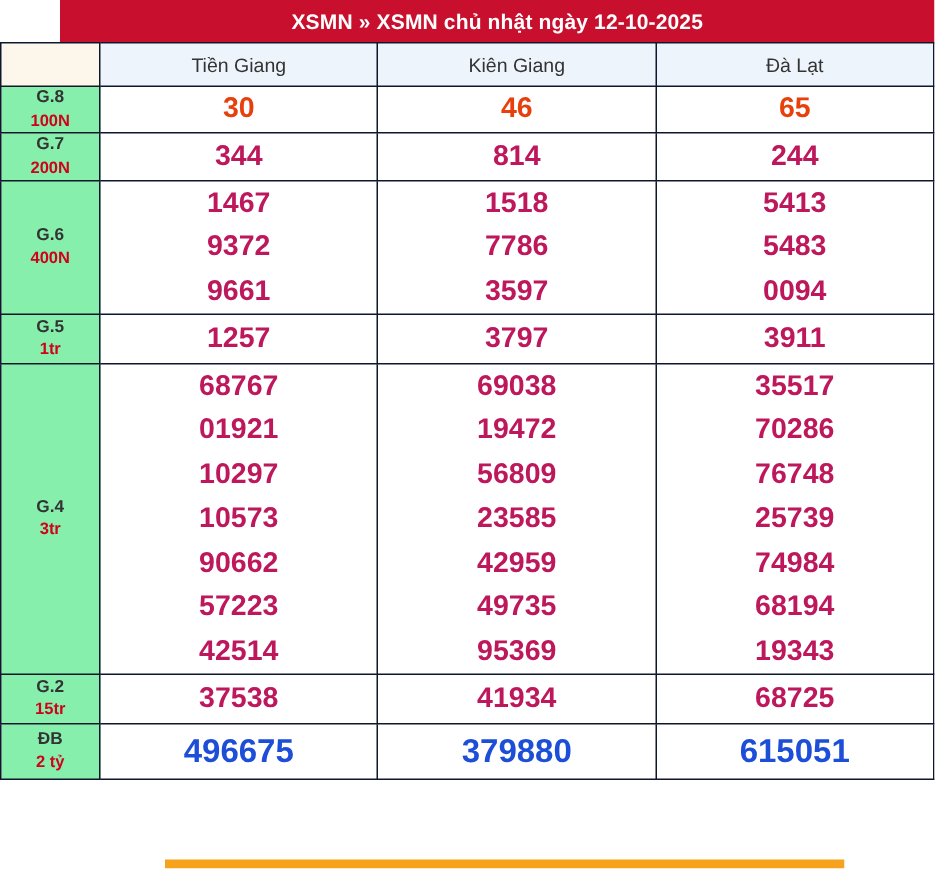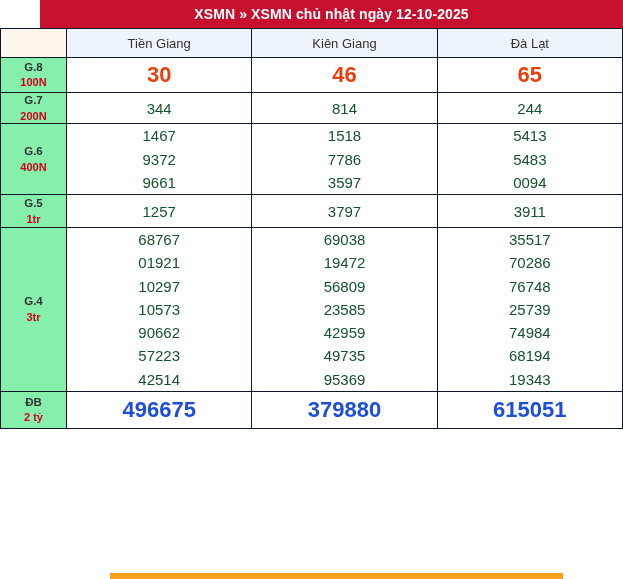--- a/index.html
+++ b/index.html
@@ -67,30 +67,31 @@
     font-weight: bold;
     padding: 2px 0;
   }
   .prize-cell .prize-sub {
     display: block;
     color: #d0021b;
     font-weight: bold;
     font-size: 11px;
   }
   .num-cell {
-    font-size: 15px;
-    color: #14532d;
+    font-size: 19px;
+    color: #be185d;
     line-height: 1.55;
     padding: 4px 0;
+    font-weight: bold;
   }
   .num-cell .line { display: block; }
   .hot .line, .hot {
     color: #e8400c;
     font-weight: bold;
-    font-size: 22px;
+    font-size: 19px;
   }
   .db-cell {
     color: #1d4ed8;
     font-weight: bold;
     font-size: 22px;
     padding: 5px 0;
   }
   .row-g8 td { height: 30px; }
   .row-g7 td { height: 30px; }
   .row-g5 td { height: 32px; }
@@ -229,20 +230,35 @@
           <span class="line">70286</span>
           <span class="line">76748</span>
           <span class="line">25739</span>
           <span class="line">74984</span>
           <span class="line">68194</span>
           <span class="line">19343</span>
         </td>
       </tr>
 
 
+      <tr class="row-g2">
+        <td class="prize-cell">
+          <span>G.2</span>
+          <span class="prize-sub">15tr</span>
+        </td>
+        <td class="num-cell">
+          <span class="line">37538</span>
+        </td>
+        <td class="num-cell">
+          <span class="line">41934</span>
+        </td>
+        <td class="num-cell">
+          <span class="line">68725</span>
+        </td>
+      </tr>
 
 
       <tr class="row-db">
         <td class="prize-cell">
           <span>ĐB</span>
           <span class="prize-sub">2 tỷ</span>
         </td>
         <td class="db-cell">
           <span class="line">496675</span>
         </td>

